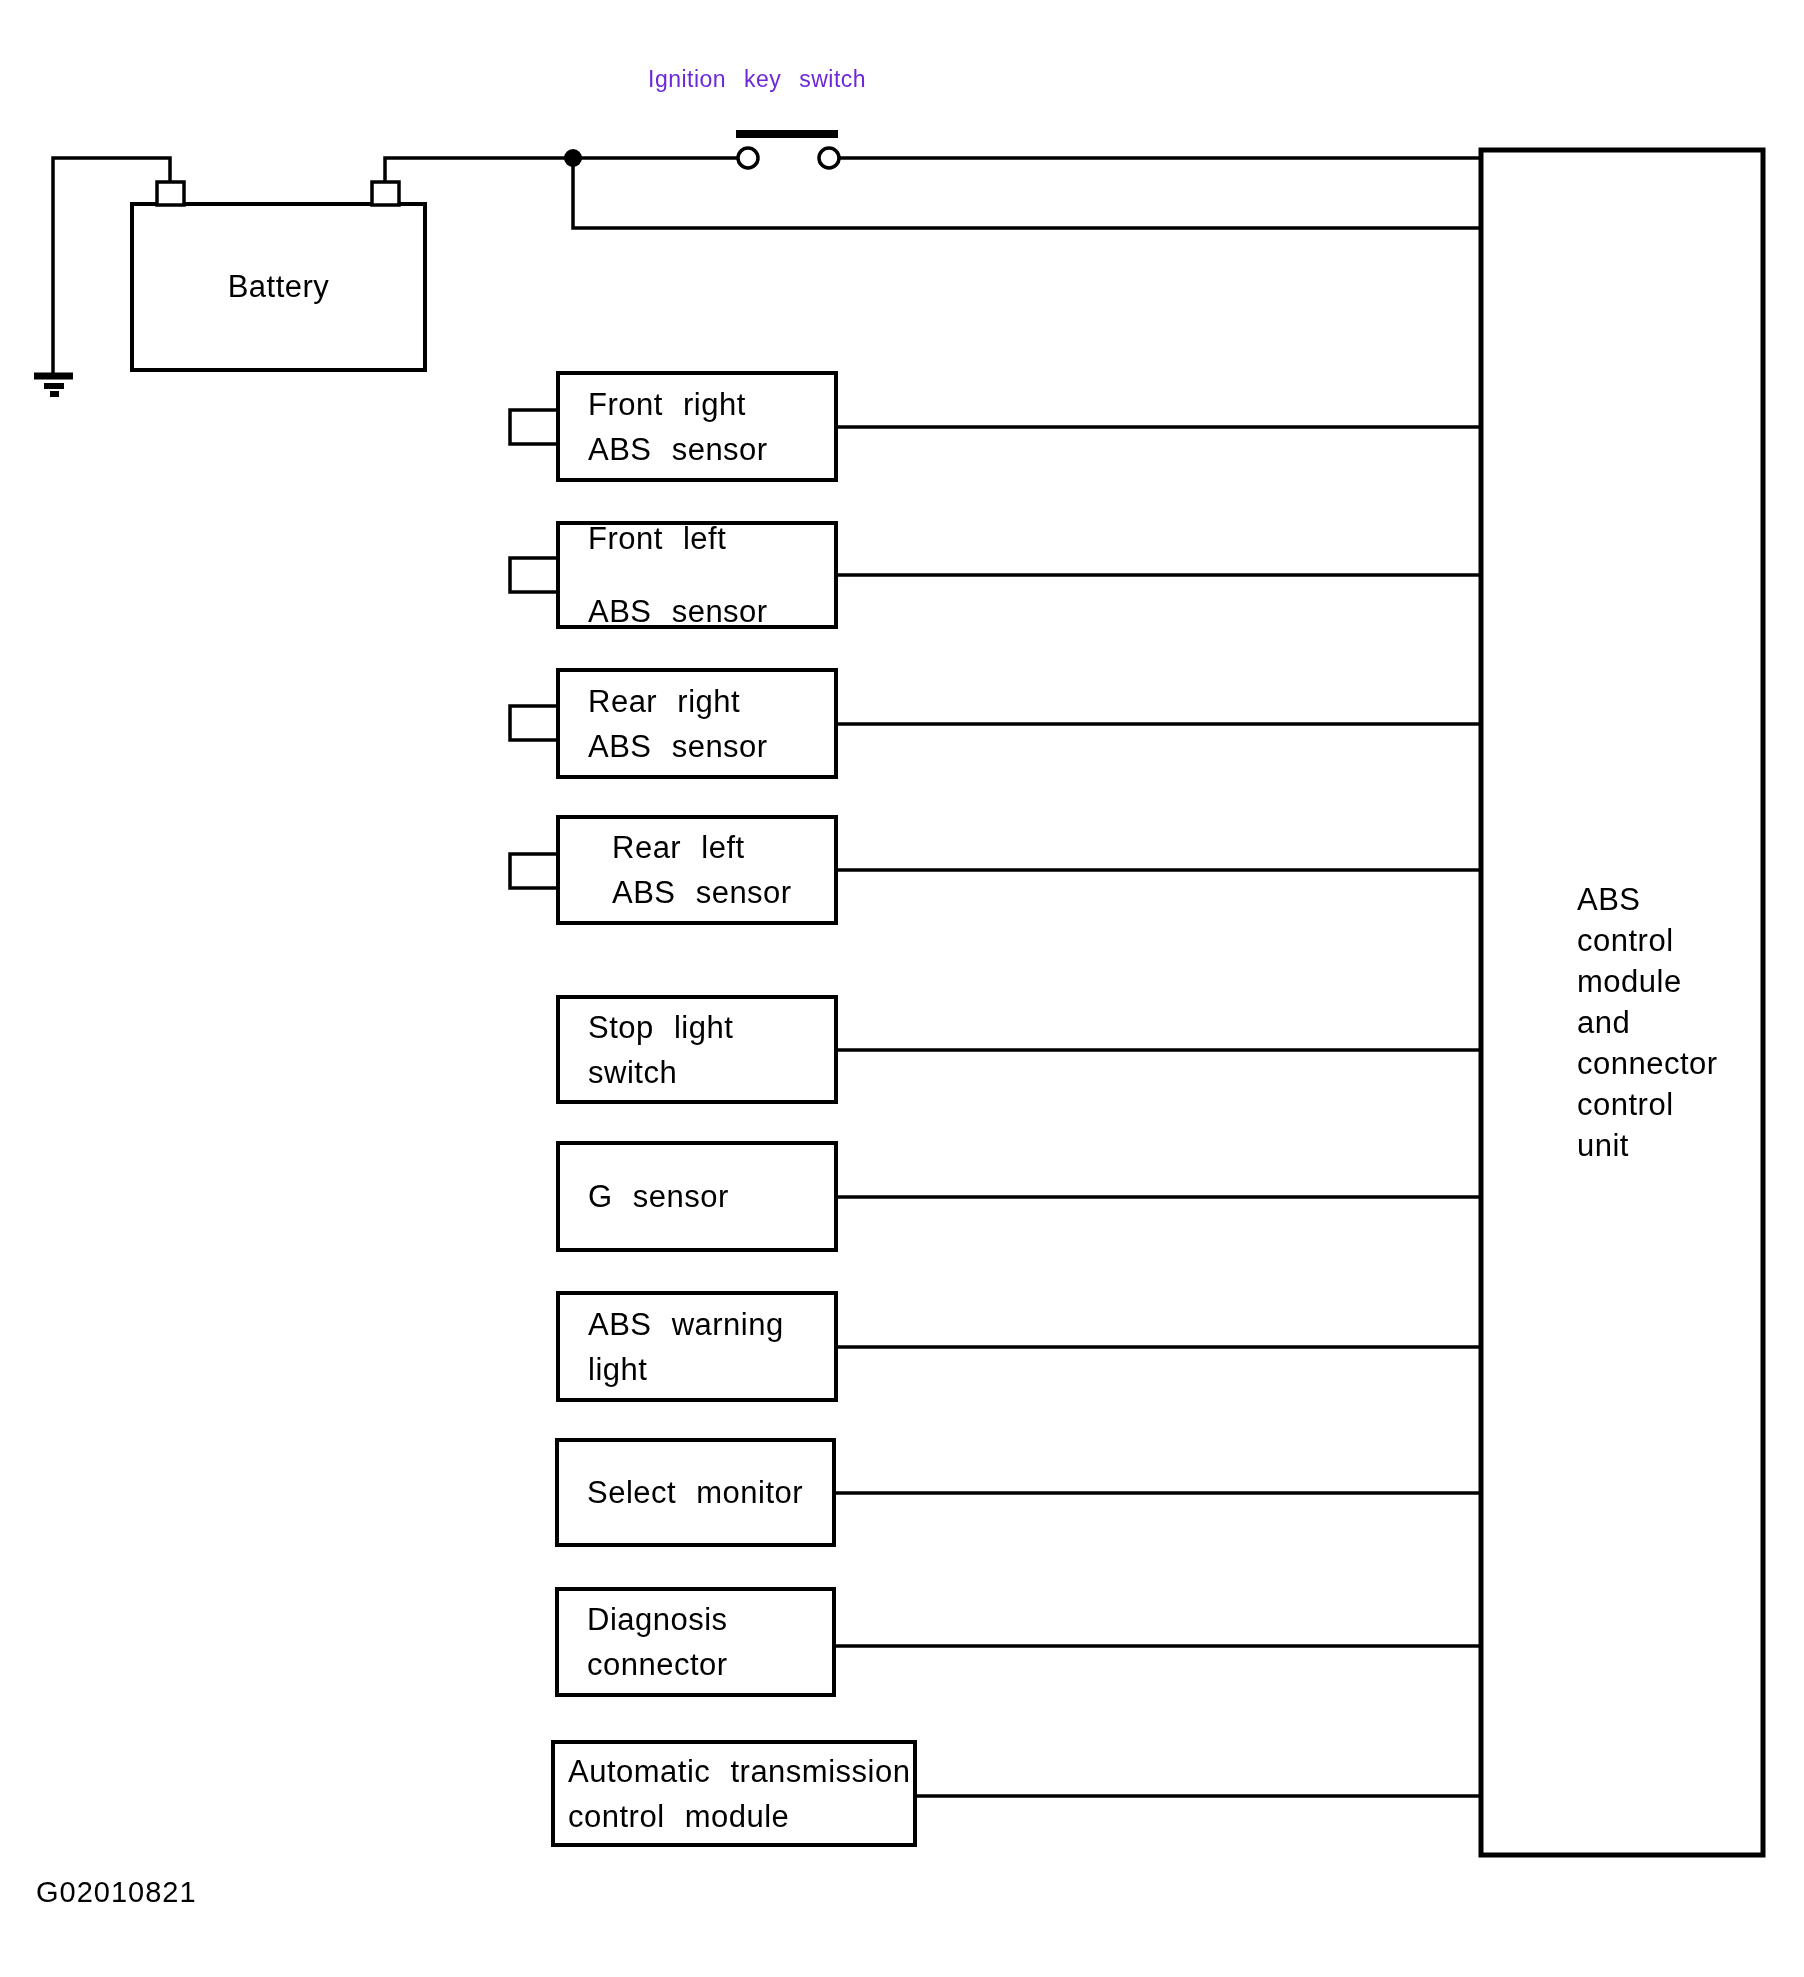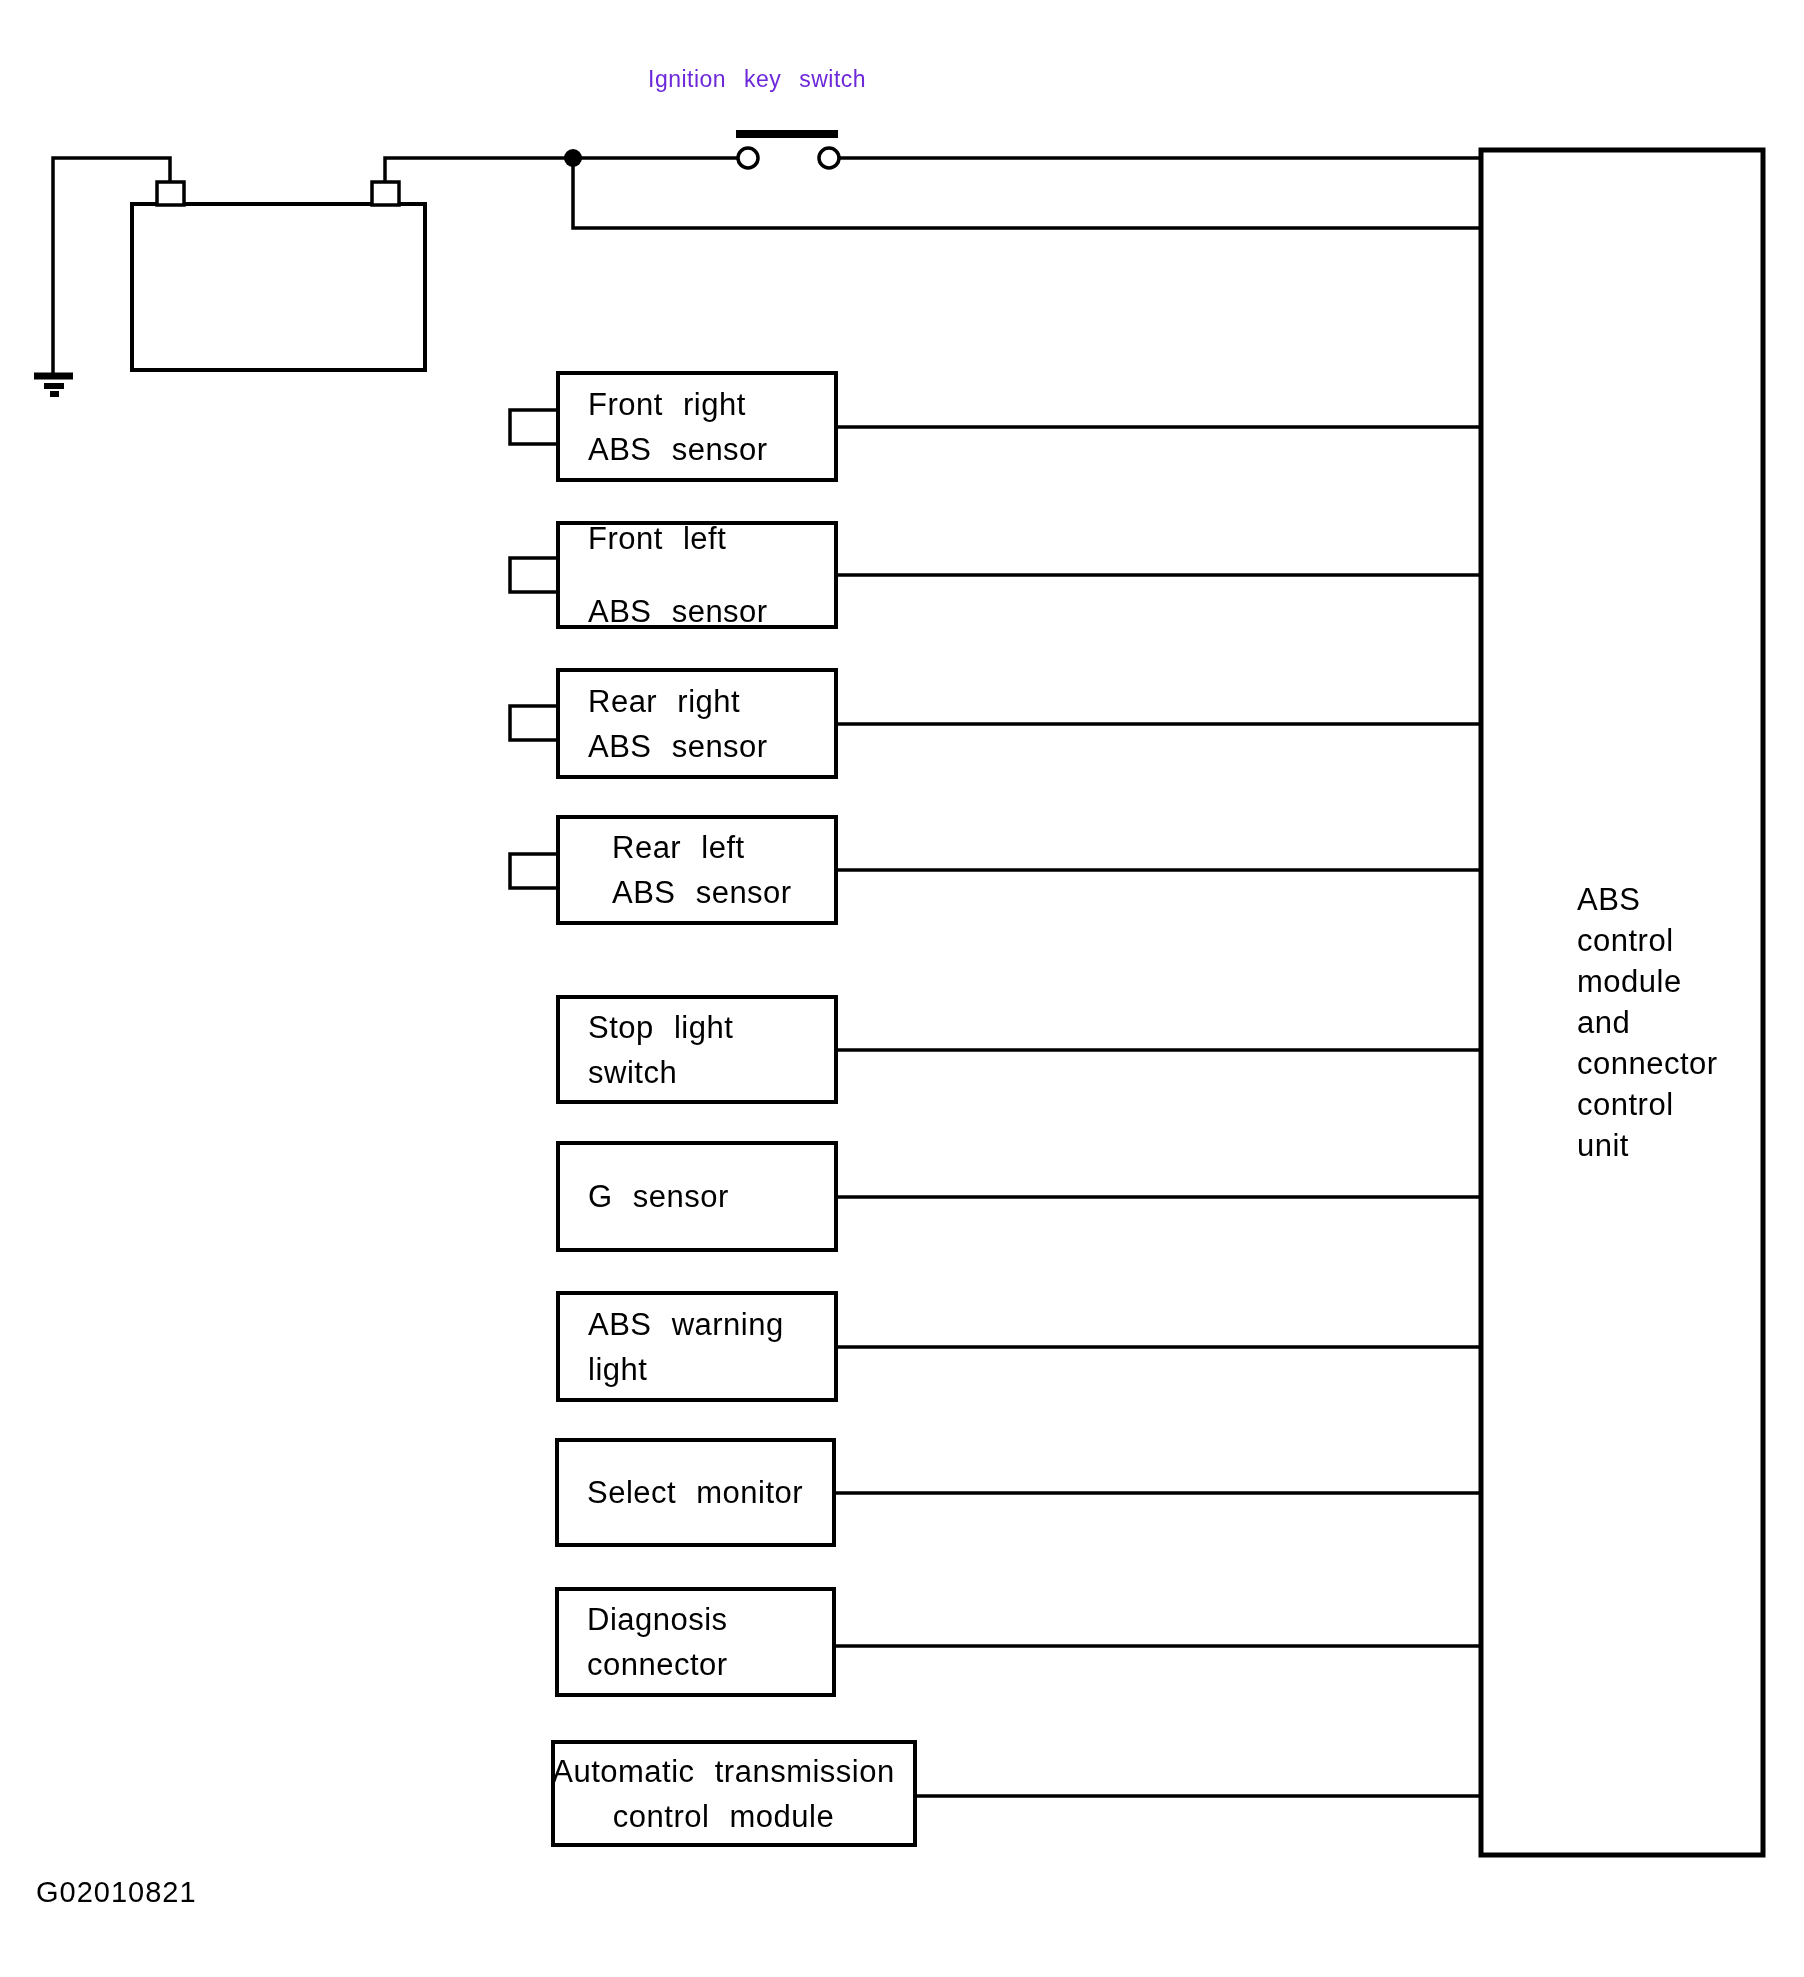--- a/index.html
+++ b/index.html
@@ -114,20 +114,23 @@
     <path d="M836 1347 H1481" fill="none" stroke="#000" stroke-width="3.5"></path>
     <path d="M834 1493 H1481" fill="none" stroke="#000" stroke-width="3.5"></path>
     <path d="M834 1646 H1481" fill="none" stroke="#000" stroke-width="3.5"></path>
     <path d="M915 1796 H1481" fill="none" stroke="#000" stroke-width="3.5"></path>
 
     <rect x="1481" y="150" width="282" height="1705" fill="#fff" stroke="#000" stroke-width="5"></rect>
   </svg>
 
   <div class="label" style="left:648px; top:66px;">Ignition key switch</div>
 
+  <div id="battery-label-wrap">
+    <span>Battery</span>
+  </div>
 
   <div class="comp" style="left:558px; top:373px; width:278px; height:107px;">
     <span>Front right</span>
     <span>ABS sensor</span>
   </div>
   <div class="comp" style="left:558px; top:523px; width:278px; height:104px;gap:28px;">
     <span>Front left</span>
     <span>ABS sensor</span>
   </div>
   <div class="comp" style="left:558px; top:670px; width:278px; height:107px;">
@@ -151,21 +154,21 @@
     <span></span>
   </div>
   <div class="comp" style="left:558px; top:1293px; width:278px; height:107px;">
     <span>ABS warning</span>
     <span>light</span>
   </div>
   <div class="comp" style="left:557px; top:1589px; width:277px; height:106px;">
     <span>Diagnosis</span>
     <span>connector</span>
   </div>
-  <div class="comp wide" style="left:535px; top:1742px; width:362px; height:103px;align-items:center;">
+  <div class="comp wide" style="left:553px; top:1742px; width:362px; height:103px;">
     <span>Automatic transmission</span>
     <span>control module</span>
   </div>
 
   <div id="control-unit-label">
     <span>ABS</span>
     <span>control</span>
     <span>module</span>
     <span>and</span>
     <span>connector</span>

